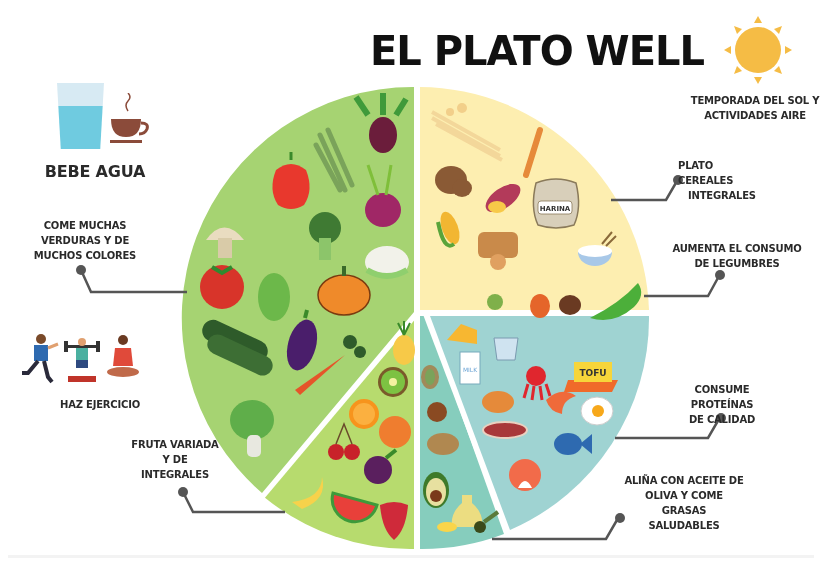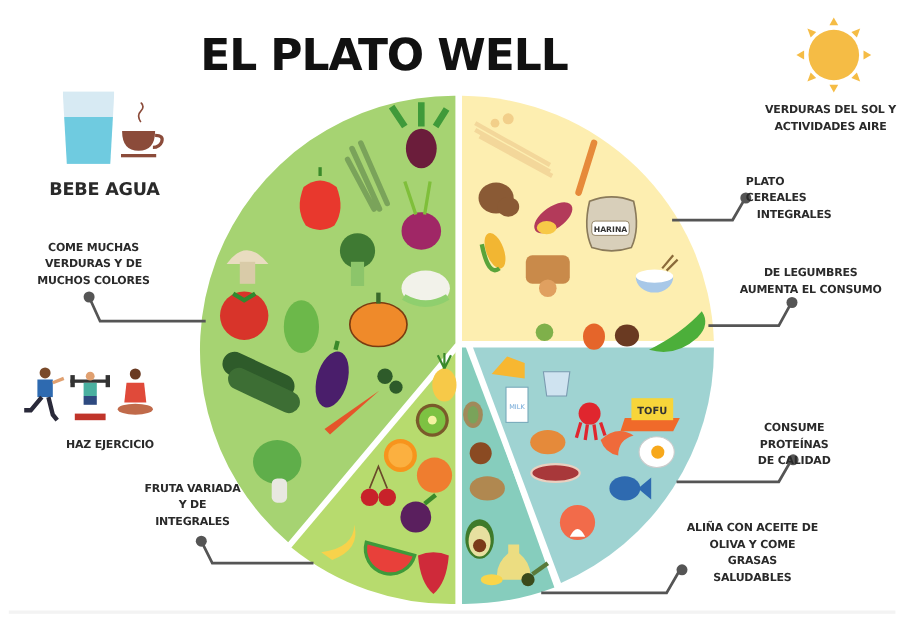--- a/index.html
+++ b/index.html
@@ -1,17 +1,17 @@
 <!DOCTYPE html>
 <html><head>
 <meta charset="utf-8">
 <style>
   html,body{margin:0;padding:0;background:#fff;}
   body{width:827px;height:575px;position:relative;overflow:hidden;font-family:"Liberation Sans",sans-serif;color:#222;}
-  .title{position:absolute;left:0;top:28px;width:710px;text-align:center;font-family:"DejaVu Sans",sans-serif;font-weight:bold;font-size:40px;letter-spacing:-1px;color:#111;}
+  .title{position:absolute;left:0;top:28px;width:710px;text-align:right;font-family:"DejaVu Sans",sans-serif;font-weight:bold;font-size:40px;letter-spacing:-1px;color:#111;}
   .title span{display:inline-block;transform:translateX(-6px);}
   .lbl{position:absolute;font-family:"DejaVu Sans",sans-serif;font-weight:bold;font-size:10px;line-height:15px;text-align:center;color:#2a2a2a;letter-spacing:-0.2px;}
   svg.plate{position:absolute;left:0;top:0;}
   .icon{position:absolute;}
   .bottombar{position:absolute;left:8px;top:555px;width:806px;height:3px;background:#f3f3f3;}
 </style>
 </head>
 <body>
 
 <div class="title"><span>EL PLATO  WELL</span></div>
@@ -333,32 +333,32 @@
 
 <div class="lbl" style="left:30px;top:397px;width:110px;text-align:right;"><span>HAZ EJERCICIO</span></div>
 
 <div class="lbl" style="left:125px;top:437px;width:100px;">
   <div>FRUTA VARIADA</div>
     <div>Y DE</div>
     <div>INTEGRALES</div>
 </div>
 
 <div class="lbl" style="left:690px;top:93px;width:130px;">
-  <div>VERDURAS DEL SOL Y</div>
+  <div>TEMPORADA DEL SOL Y</div>
     <div>ACTIVIDADES AIRE</div>
 </div>
 
 <div class="lbl" style="left:678px;top:158px;width:90px;text-align:left;">
   <div>PLATO CEREALES</div>
     <div style="padding-left:10px;">INTEGRALES</div>
 </div>
 
 <div class="lbl" style="left:672px;top:241px;width:130px;">
-  <div>DE LEGUMBRES</div>
-    <div>AUMENTA EL CONSUMO</div>
+  <div>AUMENTA EL CONSUMO</div>
+    <div>DE LEGUMBRES</div>
 </div>
 
 <div class="lbl" style="left:662px;top:382px;width:120px;">
   <div>CONSUME  PROTEÍNAS</div>
     <div>DE CALIDAD</div>
 </div>
 
 <div class="lbl" style="left:624px;top:473px;width:120px;">
   <div>ALIÑA CON ACEITE DE</div>
     <div>OLIVA Y COME GRASAS</div>

